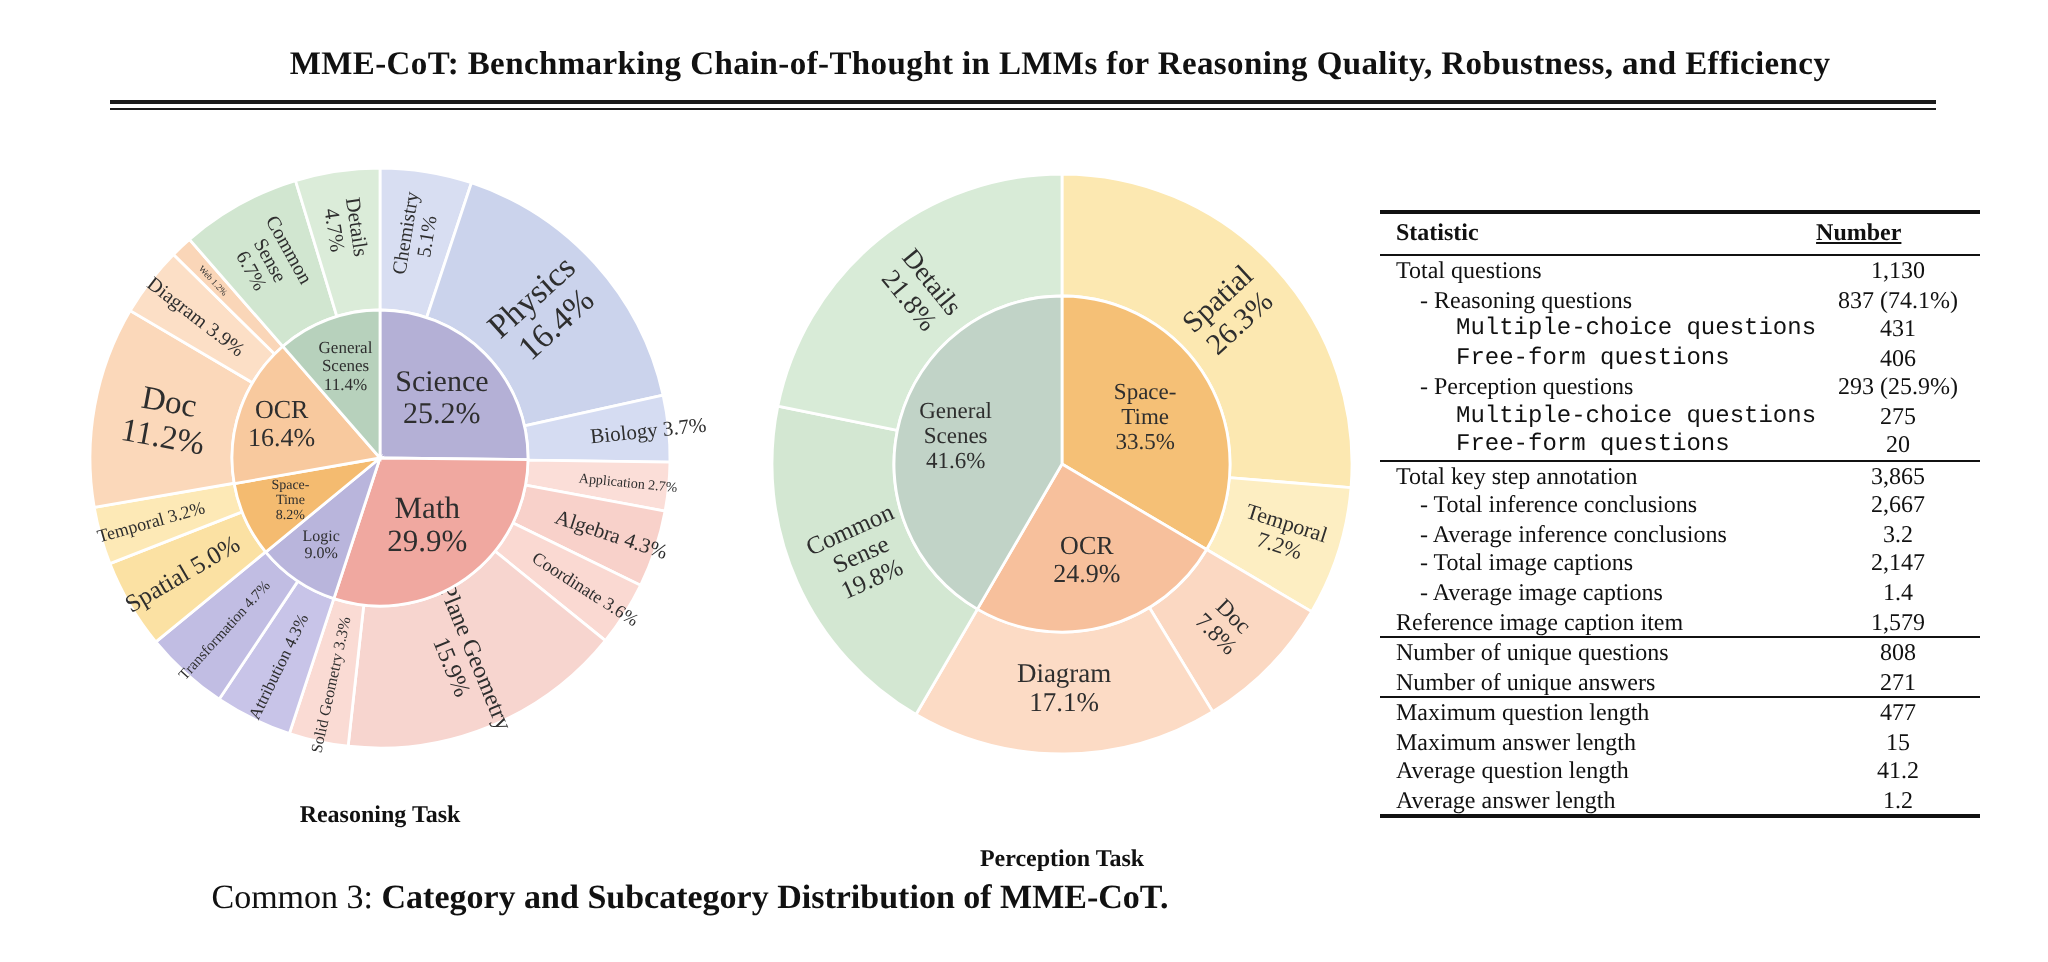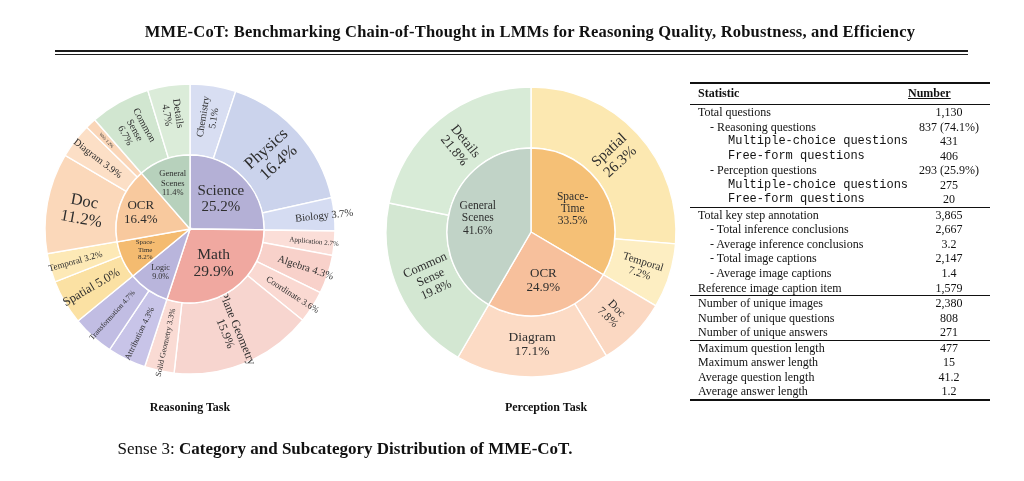--- a/index.html
+++ b/index.html
@@ -8,27 +8,27 @@
   .paper-title{position:absolute;left:60px;top:22px;width:940px;text-align:center;
         font-size:16.5px;font-weight:bold;letter-spacing:.2px;}
   .title-rule{position:absolute;left:55px;top:50px;width:913px;height:2px;
         border-top:2.5px solid #1c1c1c;border-bottom:1px solid #1c1c1c;}
   .chart-svg{position:absolute;overflow:visible;}
   #chart-left{left:-10px;top:64px;}
   #chart-right{left:341px;top:67px;}
   .chart-caption{position:absolute;top:400px;width:300px;text-align:center;
         font-size:12px;font-weight:bold;}
   #cap-left{left:40px;}
-  #cap-right{left:396px;}
+  #cap-right{left:381px;margin-top:22px;}
   .fig-caption{position:absolute;left:5px;top:439px;width:680px;text-align:center;font-size:17px;}
   .tbl-caption{position:absolute;left:660px;top:437px;width:345px;text-align:center;font-size:16px;}
   .table-panel{position:absolute;left:690px;top:82px;width:300px;}
   table.stats{border-collapse:collapse;width:100%;font-size:12px;
         border-top:2px solid #111;border-bottom:2px solid #111;
-        font-family:"Liberation Serif","DejaVu Serif",serif;}
+        font-family:"Liberation Serif","DejaVu Serif",serif;margin-top:23px;}
   table.stats th{font-weight:bold;padding:2px 0 3px 0;}
   table.stats th.col-stat{text-align:left;padding-left:8px;}
   table.stats th.col-num{text-align:left;width:100px;text-decoration:underline;}
   table.stats thead{border-bottom:1.4px solid #111;}
   table.stats td{padding:0;line-height:14.55px;white-space:nowrap;}
   table.stats td.lbl{padding-left:8px;}
   table.stats td.lbl.ind1{padding-left:20px;}
   table.stats td.lbl.ind2{padding-left:38px;font-family:Liberation Mono, monospace;}
   table.stats td.val{text-align:center;}
   table.stats tbody.sec{border-top:1.4px solid #111;}
@@ -109,21 +109,21 @@
       <text transform="translate(231.56401796586744,141.2923027155093) rotate(0)" text-anchor="middle" font-size="11.5"><tspan x="0" y="-8.625">Space-</tspan><tspan x="0" y="3.7950000000000004">Time</tspan><tspan x="0" y="16.215000000000003">33.5%</tspan></text>
       <path d="M 190,165 L 262.3023302683313,207.7594789230312 A 84,84 0 0 1 147.69565106259606,237.56956704419815 Z" fill="#f7c09c" stroke="#ffffff" stroke-width="1.4"></path>
       <text transform="translate(202.41036534935688,212.71239704621308) rotate(0)" text-anchor="middle" font-size="13"><tspan x="0" y="-2.7300000000000004">OCR</tspan><tspan x="0" y="11.310000000000002">24.9%</tspan></text>
       <path d="M 190,165 L 147.69565106259606,237.56956704419815 A 84,84 0 0 1 189.99999999999997,81 Z" fill="#c1d3c7" stroke="#ffffff" stroke-width="1.4"></path>
       <text transform="translate(136.8074717002866,150.62763300342672) rotate(0)" text-anchor="middle" font-size="11.5"><tspan x="0" y="-8.625">General</tspan><tspan x="0" y="3.7950000000000004">Scenes</tspan><tspan x="0" y="16.215000000000003">41.6%</tspan></text>
     </svg>
 
   <div id="cap-left" class="chart-caption">Reasoning Task</div>
   <div id="cap-right" class="chart-caption">Perception Task</div>
 
-  <div class="fig-caption"><span>Sense 3: </span><b>Category and Subcategory Distribution of MME-CoT.</b></div>
+  <div class="fig-caption"><span>Common 3: </span><b>Category and Subcategory Distribution of MME-CoT.</b></div>
 
   <div class="table-panel">
     <table class="stats">
       <thead>
         <tr>
           <th class="col-stat">Statistic</th>
           <th class="col-num">Number</th>
         </tr>
       </thead>
     <tbody>
@@ -177,24 +177,20 @@
             <td class="lbl ind1">- Average image captions</td>
             <td class="val">1.4</td>
           </tr>
           <tr>
             <td class="lbl ind0">Reference image caption item</td>
             <td class="val">1,579</td>
           </tr>
         </tbody>
         <tbody class="sec">
           <tr>
-            <td class="lbl ind0">Number of unique images</td>
-            <td class="val">2,380</td>
-          </tr>
-          <tr>
             <td class="lbl ind0">Number of unique questions</td>
             <td class="val">808</td>
           </tr>
           <tr>
             <td class="lbl ind0">Number of unique answers</td>
             <td class="val">271</td>
           </tr>
         </tbody>
         <tbody class="sec">
           <tr>

